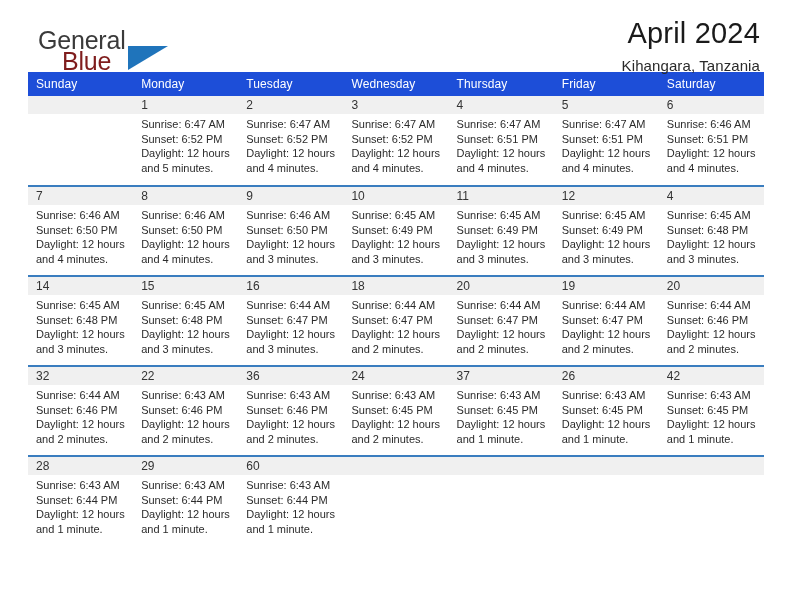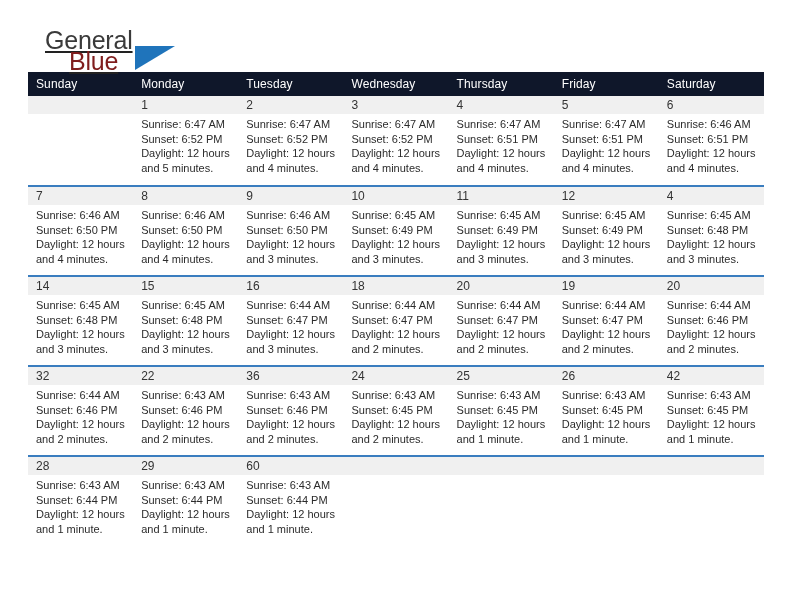--- a/index.html
+++ b/index.html
@@ -23,25 +23,24 @@
   }
 
   
   .header {
     position: relative;
     height: 72px;
     margin: 0 28px;
   }
   .brand {
     position: absolute;
-    left: 17px;
+    left: 10px;
     top: 28px;
     line-height: 1;
     user-select: none;
-    text-decoration: underline;
   }
   .brand-general {
     display: block;
     font-size: 25px;
     color: #3a3a3a;
     letter-spacing: -0.2px;
     font-family: "Liberation Sans", sans-serif;
   }
   .brand-blue {
     display: block;
@@ -84,21 +83,21 @@
   
   .calendar {
     margin: 0 28px;
     width: 736px;
     border-collapse: collapse;
     table-layout: fixed;
   }
   .calendar col { width: 14.2857%; }
 
   thead th {
-    background: #0f172a;
+    background: #1d4ed8;
     color: #ffffff;
     font-weight: normal;
     font-size: 12px;
     text-align: left;
     padding: 5px 0 5px 8px;
     letter-spacing: 0.1px;
     height: 23px;
     vertical-align: middle;
   }
 
@@ -136,20 +135,24 @@
 </head>
 <body>
 
 <div class="page">
 
   <div class="header">
     <div class="brand">
       <span class="brand-general">General</span>
       <span class="brand-blue">Blue</span>
       <span class="brand-triangle"></span>
+    </div>
+    <div class="title-block">
+      <div class="cal-title">April 2024</div>
+      <div class="cal-subtitle">Kihangara, Tanzania</div>
     </div>
   </div>
 
   <table class="calendar">
     <colgroup>
       <col>
         <col>
         <col>
         <col>
         <col>
@@ -398,21 +401,21 @@
         <td class="day">
           <span class="daynum">24</span>
           <div class="info">
             <div>Sunrise: 6:43 AM</div>
             <div>Sunset: 6:45 PM</div>
             <div>Daylight: 12 hours</div>
             <div>and 2 minutes.</div>
           </div>
         </td>
         <td class="day">
-          <span class="daynum">25</span>
+          <span class="daynum">37</span>
           <div class="info">
             <div>Sunrise: 6:43 AM</div>
             <div>Sunset: 6:45 PM</div>
             <div>Daylight: 12 hours</div>
             <div>and 1 minute.</div>
           </div>
         </td>
         <td class="day">
           <span class="daynum">26</span>
           <div class="info">

